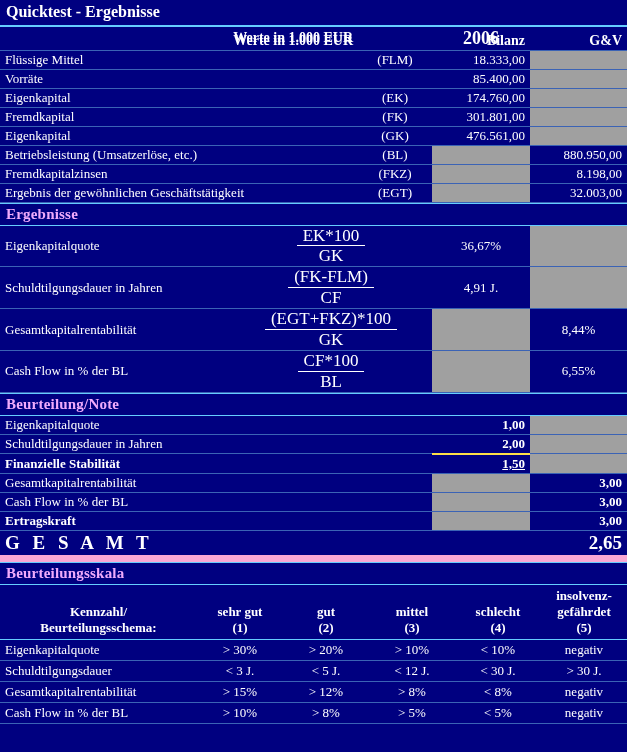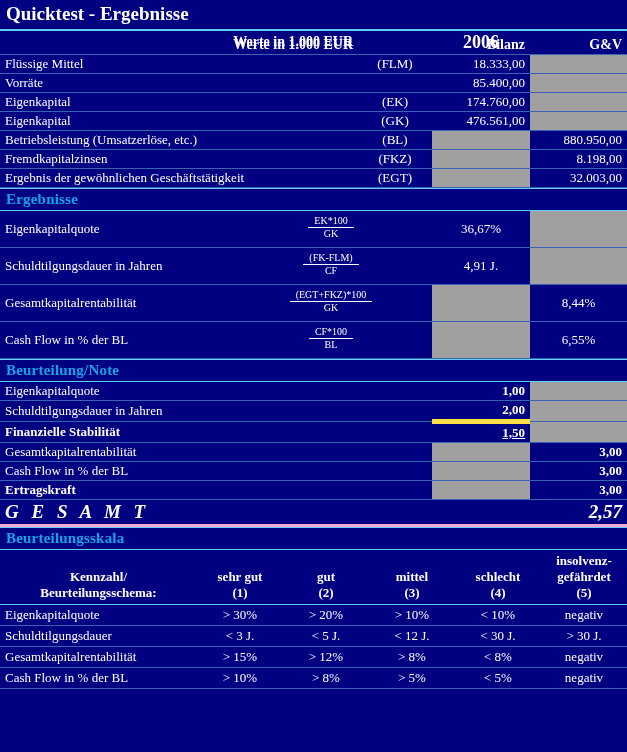--- a/index.html
+++ b/index.html
@@ -17,33 +17,33 @@
   .page {
     position: relative;
     width: 627px;
     height: 752px;
     background: #000080;
   }
 
   
   .section-bar {
     background: #000080;
-    color: #0ea5e9;
+    color: #f0abfc;
     font-weight: bold;
     font-size: 15px;
     padding: 2px 6px;
     border-bottom: 1px solid #66ccff;
     border-top: 1px solid #66ccff;
     letter-spacing: 0.2px;
   }
   .title-bar {
     background: #000080;
     color: #ffffff;
     font-weight: bold;
-    font-size: 19px;
+    font-size: 16px;
     padding: 3px 6px 4px 6px;
     border-bottom: 2px solid #66ccff;
   }
 
   table {
     border-collapse: collapse;
     width: 627px;
     table-layout: fixed;
   }
   td, th {
@@ -98,21 +98,21 @@
     font-size: 14px;
     color: #ffffff;
     border-bottom: 1px solid #66ccff;
   }
 
   
   .frac {
     display: inline-block;
     text-align: center;
     line-height: 1.05;
-    font-size: 10px;
+    font-size: 17px;
   }
   .frac .top {
     display: block;
     border-bottom: 1px solid #ffffff;
     padding: 0 6px 1px 6px;
   }
   .frac .bot {
     display: block;
     padding: 1px 6px 0 6px;
   }
@@ -121,23 +121,22 @@
     height: 34px;
     border-bottom: 1px solid #3b63b5;
   }
 
   .bold {
     font-weight: bold;
   }
 
   .gesamt-bar td {
     background: #000080;
-    border-bottom: 3px solid #f9a8d4;
+    border-bottom: 7px solid #f9a8d4;
     border-top: 1px solid #66ccff;
-    font-style: italic;
   }
   .gesamt-label {
     font-size: 19px;
     font-weight: bold;
     letter-spacing: 4px;
     color: #ffffff;
   }
   .gesamt-value {
     font-size: 19px;
     font-weight: bold;
@@ -229,20 +228,26 @@
       <tr>
         <td class="lbl">Vorräte</td>
         <td class="abbr"></td>
         <td class="num cell-dk">85.400,00</td>
         <td class="num cell-gray"></td>
       </tr>
       <tr>
         <td class="lbl">Eigenkapital</td>
         <td class="abbr">(EK)</td>
         <td class="num cell-dk">174.760,00</td>
+        <td class="num cell-gray"></td>
+      </tr>
+      <tr>
+        <td class="lbl">Fremdkapital</td>
+        <td class="abbr">(FK)</td>
+        <td class="num cell-dk">301.801,00</td>
         <td class="num cell-gray"></td>
       </tr>
       <tr>
         <td class="lbl">Eigenkapital</td>
         <td class="abbr">(GK)</td>
         <td class="num cell-dk">476.561,00</td>
         <td class="num cell-gray"></td>
       </tr>
       <tr>
         <td class="lbl">Betriebsleistung (Umsatzerlöse, etc.)</td>
@@ -336,41 +341,41 @@
         <td class="num cell-dk bold">1,00</td>
         <td class="num cell-gray"></td>
       </tr>
       <tr>
         <td class="lbl">Schuldtilgungsdauer in Jahren</td>
         <td class="num cell-dk bold">2,00</td>
         <td class="num cell-gray"></td>
       </tr>
       <tr>
         <td class="lbl bold" style="border-top:1px solid #66ccff;">Finanzielle Stabilität</td>
-        <td class="num cell-dk bold" style="border-top:5px solid #fde047;text-decoration:underline;">1,50</td>
+        <td class="num cell-dk bold" style="border-top:2px solid #fde047;text-decoration:underline;">1,50</td>
         <td class="num cell-gray" style="border-top:1px solid #66ccff;"></td>
       </tr>
       <tr>
         <td class="lbl">Gesamtkapitalrentabilität</td>
         <td class="num cell-gray"></td>
         <td class="num cell-dk bold">3,00</td>
       </tr>
       <tr>
         <td class="lbl">Cash Flow in % der BL</td>
         <td class="num cell-gray"></td>
         <td class="num cell-dk bold">3,00</td>
       </tr>
       <tr>
         <td class="lbl bold" style="border-top:1px solid #66ccff;">Ertragskraft</td>
         <td class="num cell-gray" style="border-top:1px solid #66ccff;"></td>
         <td class="num cell-dk bold" style="border-top:1px solid #66ccff;">3,00</td>
       </tr>
       <tr class="gesamt-bar">
         <td class="gesamt-label">G E S A M T</td>
-        <td class="gesamt-value" colspan="2">2,57</td>
+        <td class="gesamt-value" colspan="2">2,65</td>
       </tr>
     </tbody>
   </table>
 
   <div class="section-bar">Beurteilungsskala</div>
 
   <table class="scale">
     <colgroup>
       <col style="width:197px">
       <col style="width:86px">

